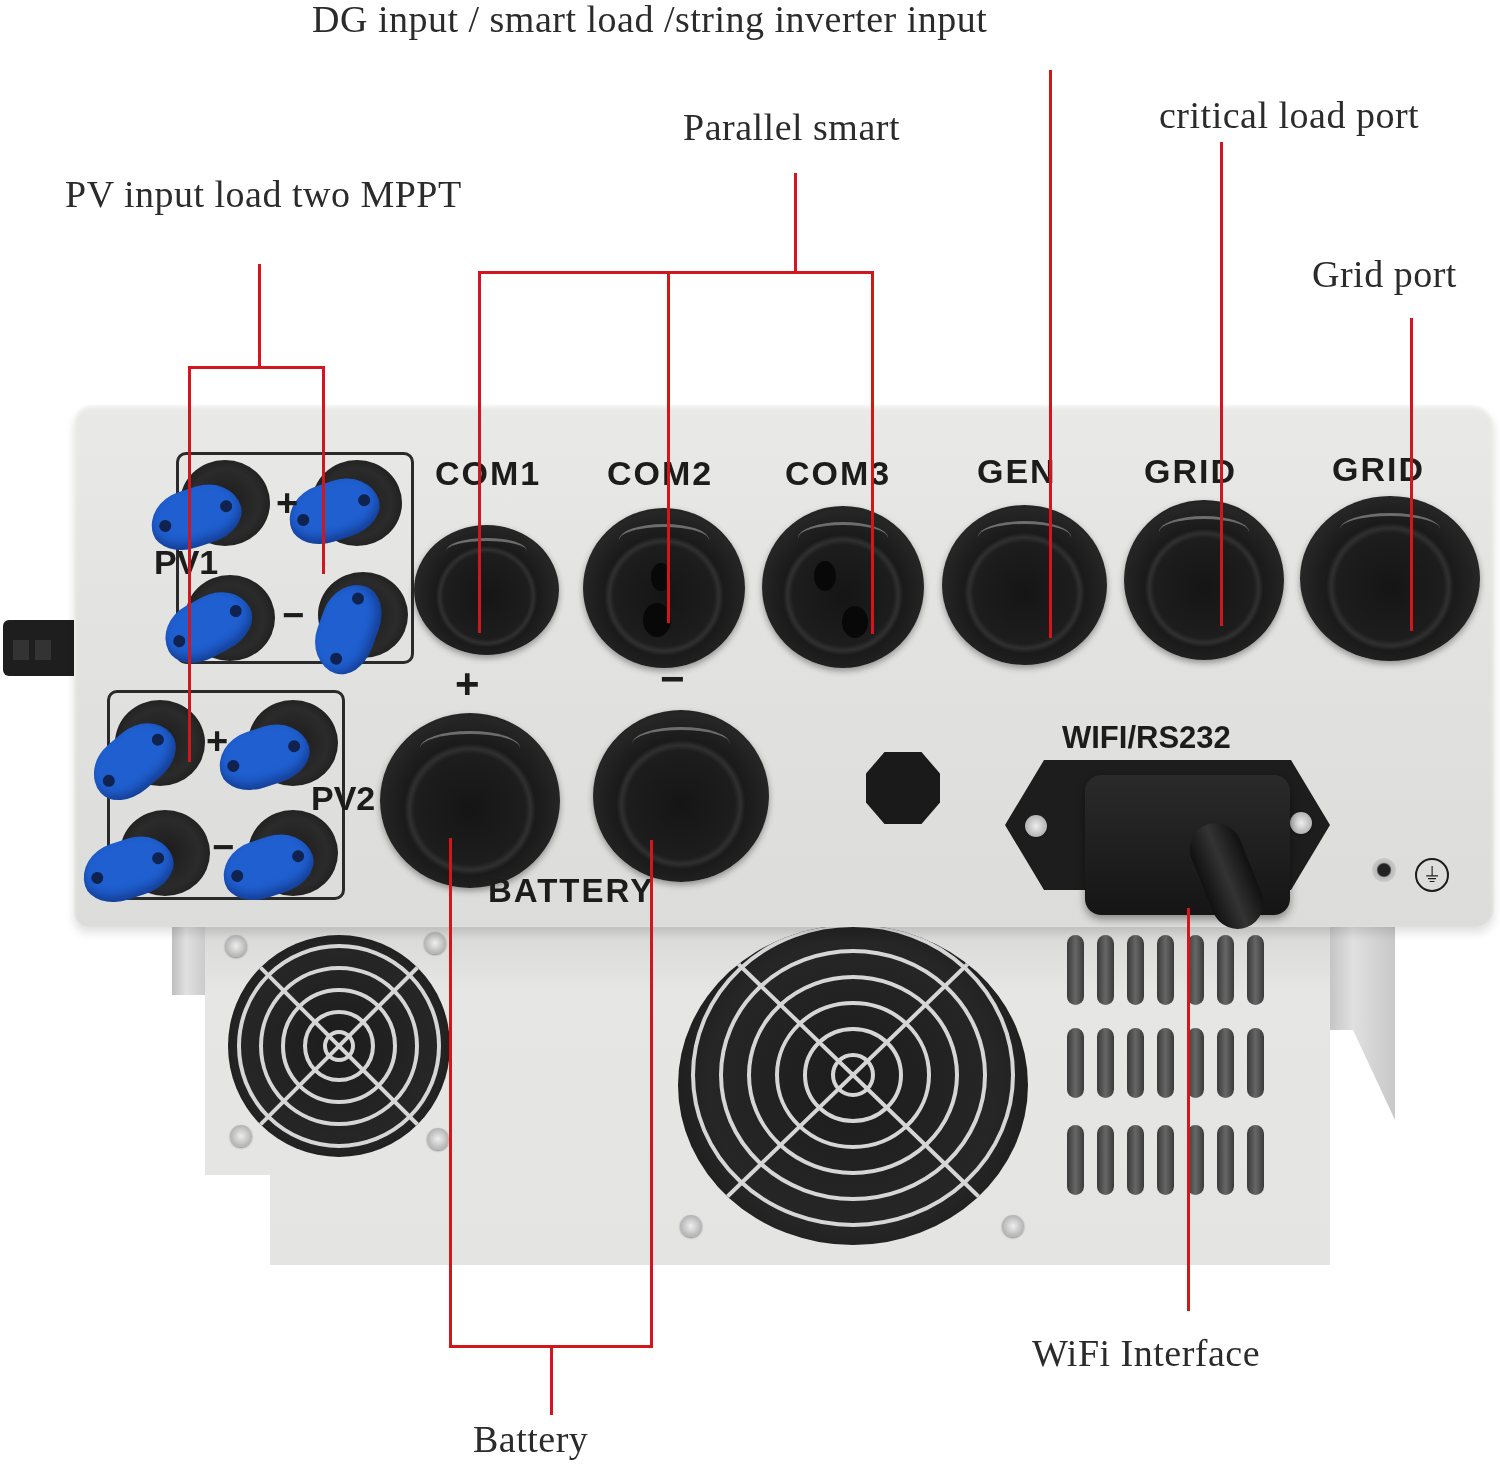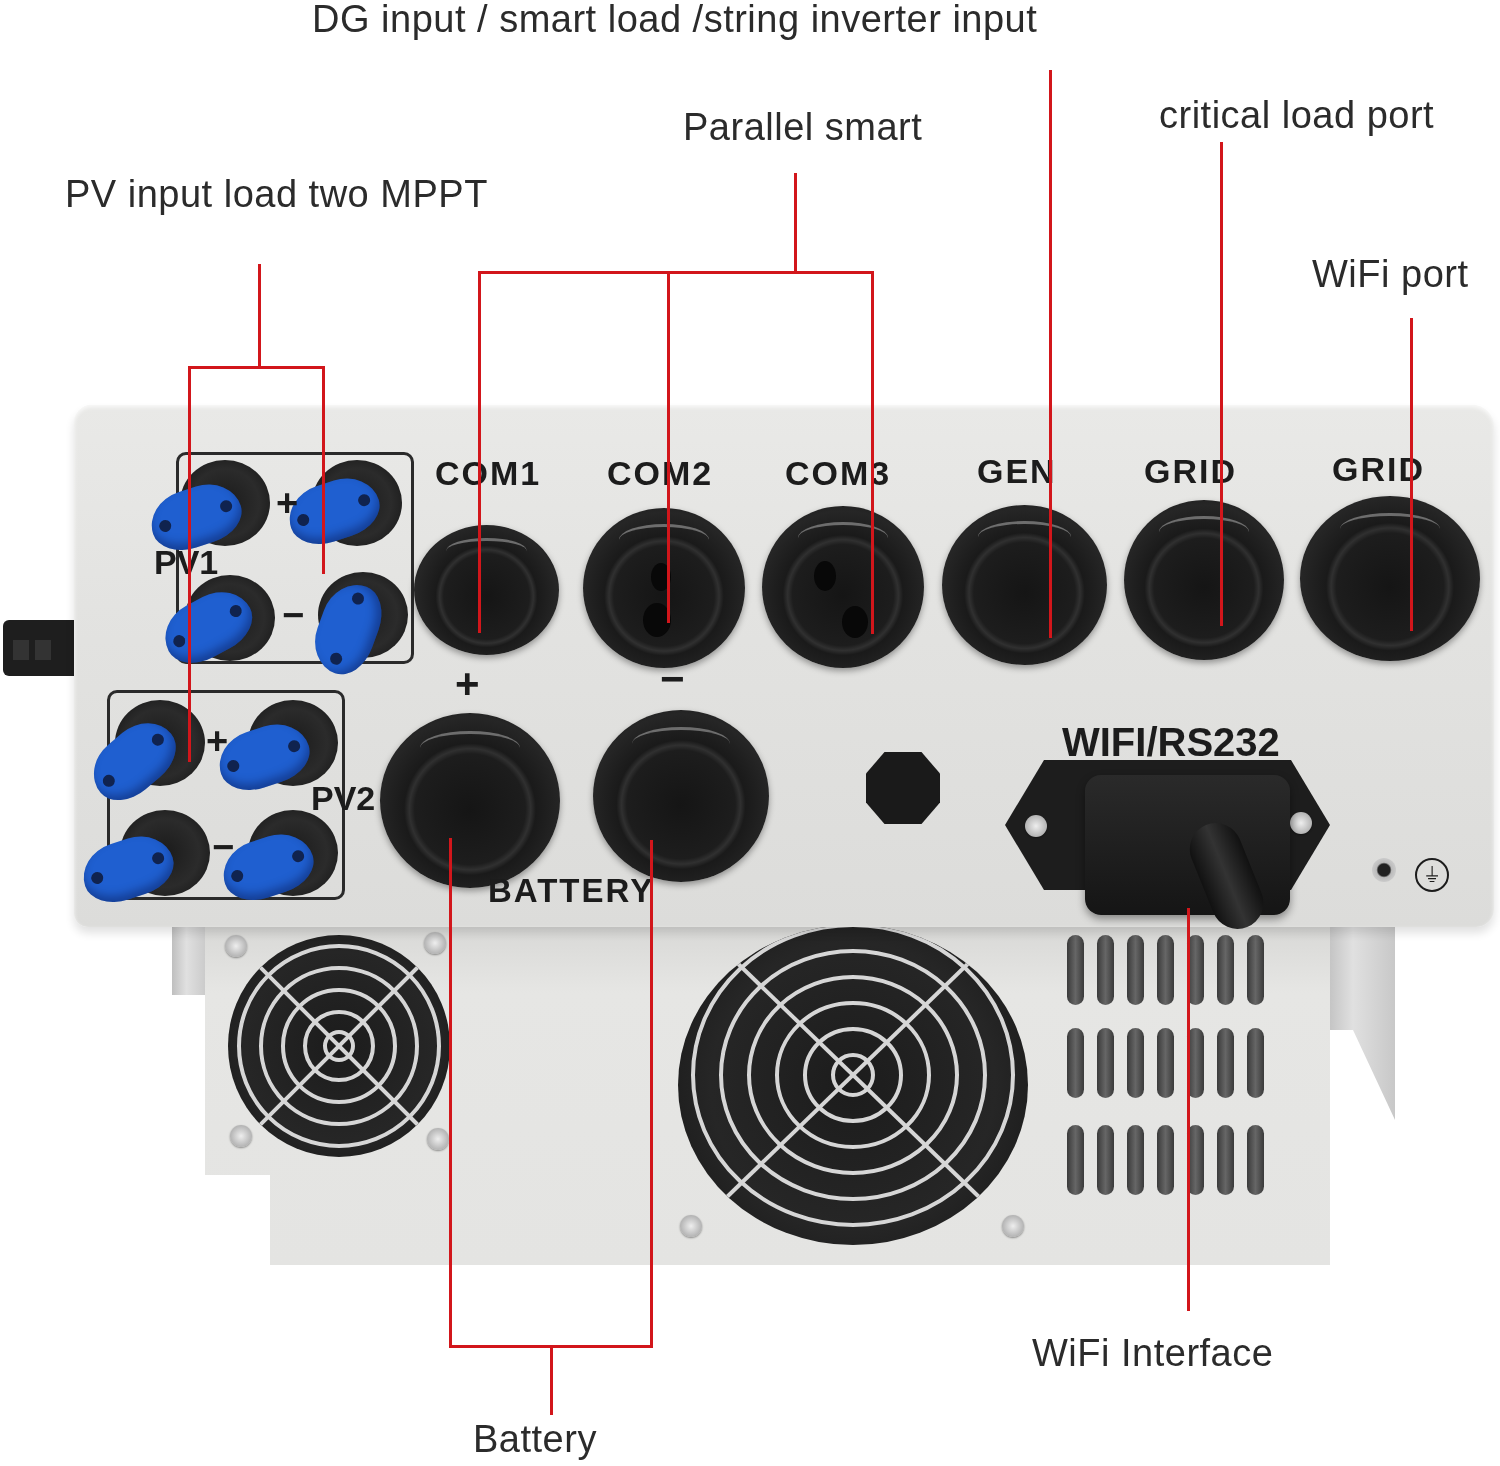--- a/index.html
+++ b/index.html
@@ -1,18 +1,18 @@
 <!DOCTYPE html>
 <html><head>
 <meta charset="utf-8">
 <style>
   html,body{margin:0;padding:0;background:#ffffff;}
   body{width:1500px;height:1466px;position:relative;overflow:hidden;font-family:"DejaVu Sans",sans-serif;}
   .abs{position:absolute;}
-  .callout-label{position:absolute;font-family:Liberation Sans, sans-serif;font-weight:300;color:#2b2b2b;font-size:38px;letter-spacing:0.5px;white-space:nowrap;line-height:1;}
+  .callout-label{position:absolute;font-family:Liberation Serif, serif;font-weight:300;color:#2b2b2b;font-size:38px;letter-spacing:0.5px;white-space:nowrap;line-height:1;}
   .panel{position:absolute;left:74px;top:405px;width:1420px;height:522px;background:linear-gradient(180deg,#e9e9e7 0%,#e2e2e0 45%,#dcdcda 100%);border-radius:18px 22px 18px 14px;box-shadow:inset 0 2px 4px rgba(255,255,255,.8),0 6px 10px rgba(0,0,0,.12);}
   .body-lower{position:absolute;left:205px;top:925px;width:1125px;height:340px;background:linear-gradient(180deg,#d8d8d6 0%,#e6e6e4 20%,#e4e4e2 100%);}
   .bracket{position:absolute;background:linear-gradient(90deg,#bfbfbf,#e0e0e0 40%,#c8c8c8);}
   .port-label{position:absolute;font-family:"Liberation Sans",sans-serif;font-weight:700;color:#1c1c1c;font-size:34px;letter-spacing:2px;line-height:1;}
   .small-label{position:absolute;font-family:"Liberation Sans",sans-serif;font-weight:700;color:#1c1c1c;font-size:34px;line-height:1;}
   .gland{position:absolute;border-radius:50%;background:radial-gradient(circle at 50% 55%,#151515 0%,#1d1d1d 42%,#303030 46%,#1a1a1a 50%,#262626 70%,#0e0e0e 100%);box-shadow:0 3px 6px rgba(0,0,0,.35);}
   .gland::after{content:"";position:absolute;left:22%;top:10%;width:56%;height:18%;border-top:3px solid rgba(255,255,255,.35);border-radius:50%;}
   .mc4{position:absolute;width:90px;height:86px;border-radius:50%;background:radial-gradient(circle at 50% 50%,#1b1b1b 0%,#2b2b2b 55%,#111 100%);}
   .cap{position:absolute;width:92px;height:58px;background:#1f5fd0;border-radius:40% 40% 40% 40%/55% 55% 45% 45%;transform:rotate(-18deg);box-shadow:inset 0 -6px 10px rgba(0,0,40,.35);}
   .cap::before,.cap::after{content:"";position:absolute;width:12px;height:12px;border-radius:50%;background:#10234f;top:22px;}
@@ -144,21 +144,21 @@
 <div class="gland" style="left:1300px;top:496px;width:180px;height:165px;"></div>
 
 <span class="small-label" style="left:455px;top:663px;font-size:42px;">+</span>
 <span class="small-label" style="left:660px;top:658px;font-size:42px;">−</span>
 <div class="gland" style="left:380px;top:713px;width:180px;height:175px;"></div>
 <div class="gland" style="left:593px;top:710px;width:176px;height:172px;"></div>
 <span class="port-label" style="left:488px;top:874px;font-size:33px;">BATTERY</span>
 
 <div class="abs" style="left:866px;top:752px;width:74px;height:72px;background:#1a1a1a;clip-path:polygon(25% 0,75% 0,100% 30%,100% 70%,75% 100%,25% 100%,0 70%,0 30%);border-radius:8px;"></div>
 
-<span class="port-label" style="left:1062px;top:722px;font-size:40px;letter-spacing:0;">WIFI/RS232</span>
+<span class="port-label" style="left:1062px;top:722px;font-size:31px;letter-spacing:0;">WIFI/RS232</span>
 <div class="abs" style="left:1005px;top:760px;width:325px;height:130px;background:#1d1d1d;clip-path:polygon(12% 0,88% 0,100% 50%,88% 100%,12% 100%,0 50%);"></div>
 <div class="screw" style="left:1025px;top:815px;"></div>
 <div class="screw" style="left:1290px;top:812px;"></div>
 <div class="abs" style="left:1085px;top:775px;width:205px;height:140px;background:linear-gradient(180deg,#2a2a2a,#151515);border-radius:16px;box-shadow:0 4px 8px rgba(0,0,0,.4);"></div>
 <div class="abs" style="left:1180px;top:825px;width:52px;height:110px;background:linear-gradient(90deg,#111,#333 50%,#111);border-radius:26px;transform:rotate(-22deg);transform-origin:top center;"></div>
 
 <div class="abs" style="left:1372px;top:858px;width:24px;height:24px;border-radius:50%;background:radial-gradient(circle,#222 35%,#bbb 45%,#ddd 100%);"></div>
 <div class="abs" style="left:1415px;top:858px;width:30px;height:30px;border:2px solid #1c1c1c;border-radius:50%;display:flex;align-items:center;justify-content:center;font-size:20px;color:#1c1c1c;line-height:1;">
   <span>⏚</span>
 </div>
@@ -184,15 +184,15 @@
 <div class="red" style="left:650px;top:840px;width:3px;height:508px;"></div>
 <div class="red" style="left:449px;top:1345px;width:204px;height:3px;"></div>
 <div class="red" style="left:550px;top:1345px;width:3px;height:70px;"></div>
 
 <div class="red" style="left:1187px;top:908px;width:3px;height:403px;"></div>
 
 <span class="callout-label" style="left:312px;top:0px;">DG input / smart load /string inverter input</span>
 <span class="callout-label" style="left:683px;top:108px;">Parallel smart</span>
 <span class="callout-label" style="left:1159px;top:88px;margin-top:8px;">critical load port</span>
 <span class="callout-label" style="left:65px;top:175px;">PV input load two MPPT</span>
-<span class="callout-label" style="left:1312px;top:255px;">WiFi port</span>
+<span class="callout-label" style="left:1312px;top:255px;">Grid port</span>
 <span class="callout-label" style="left:1032px;top:1334px;">WiFi Interface</span>
 <span class="callout-label" style="left:473px;top:1420px;">Battery</span>
 
 </body></html>

